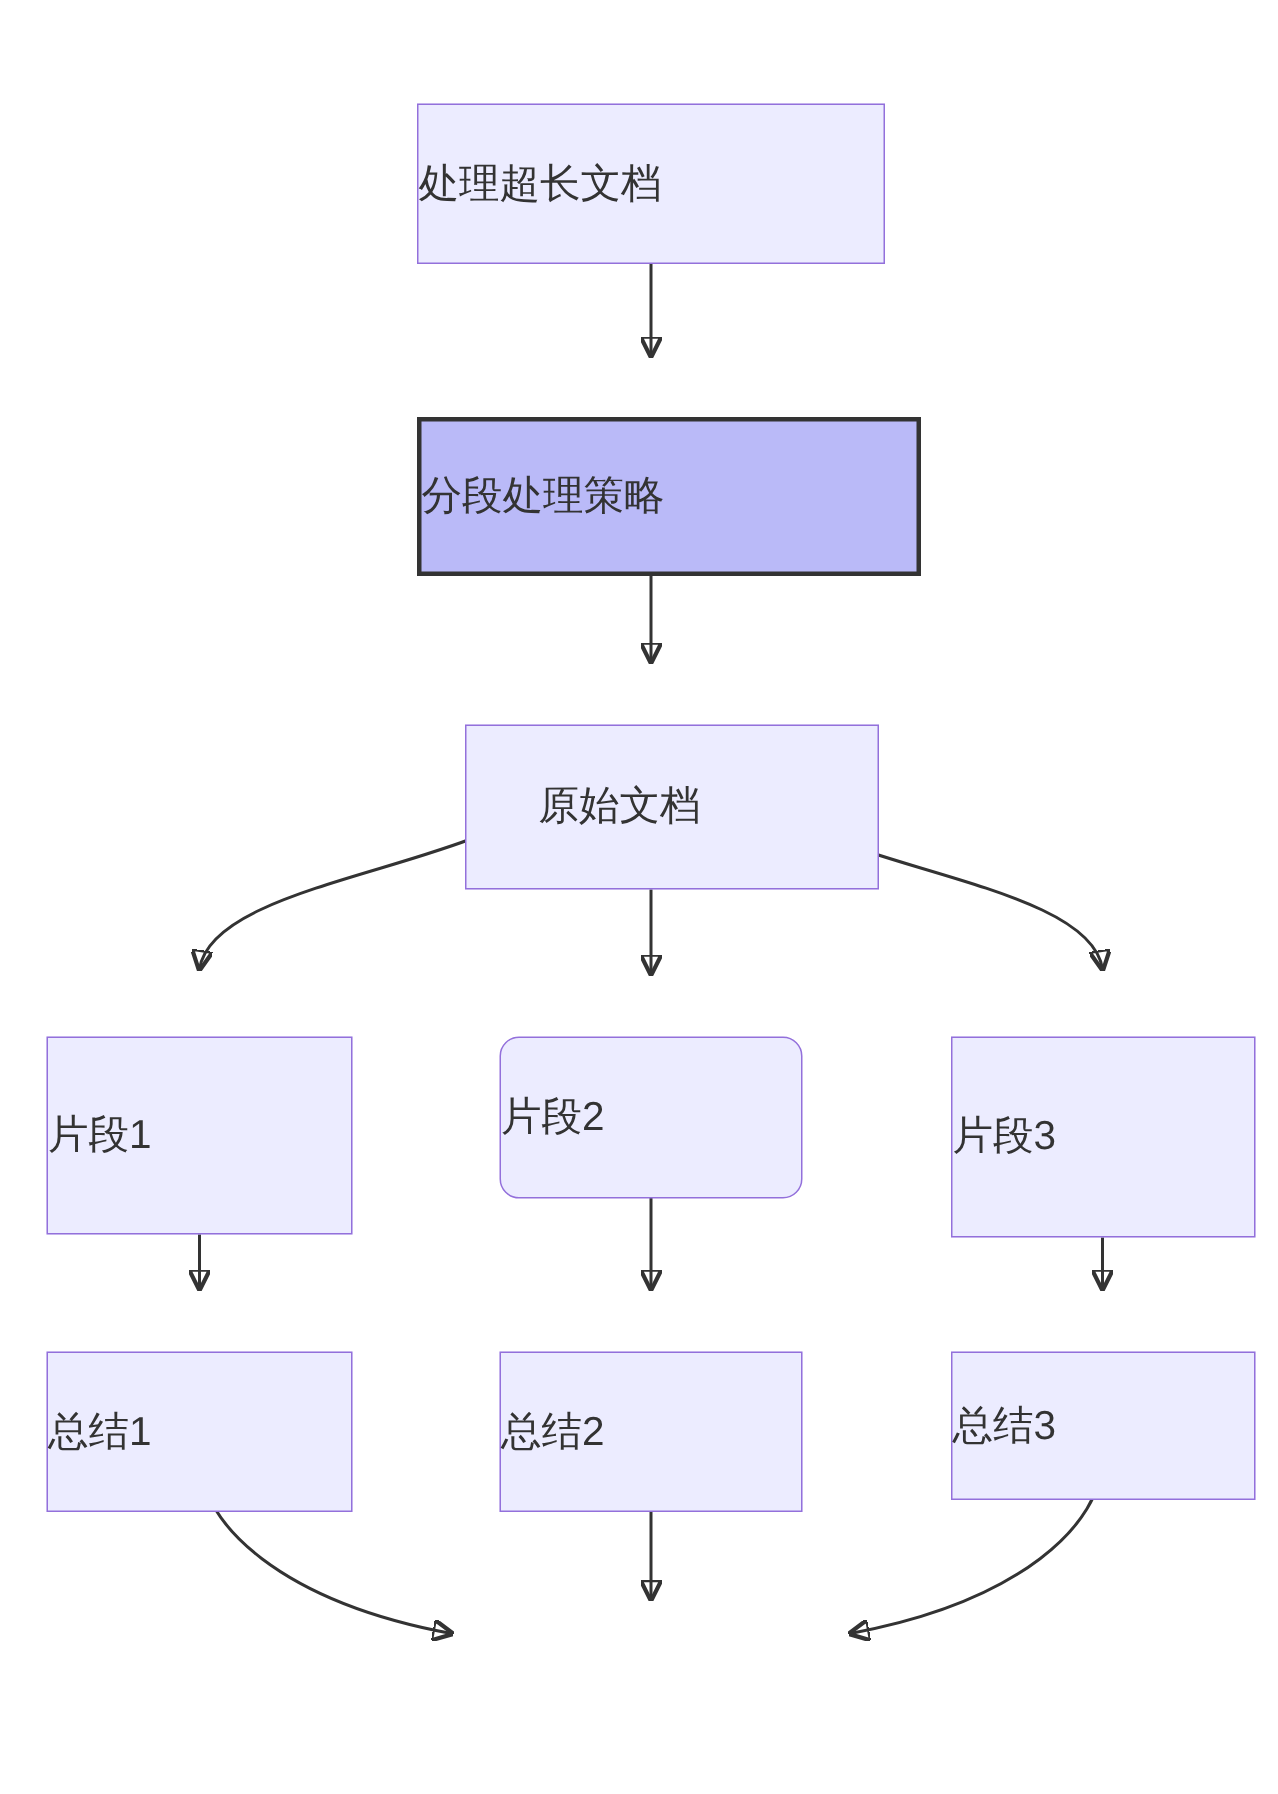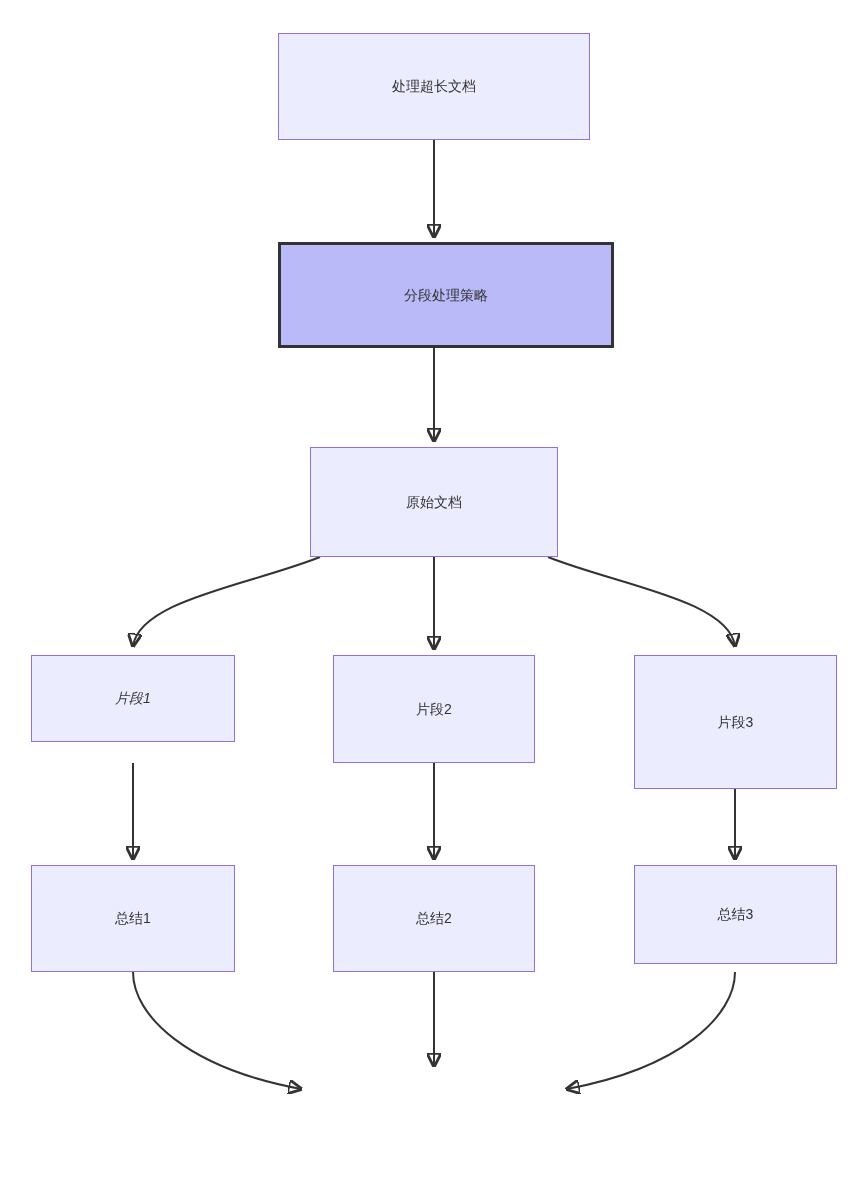--- a/index.html
+++ b/index.html
@@ -36,27 +36,28 @@
   #edges path {
     stroke: var(--edge);
     stroke-width: 2;
     fill: none;
   }
   .node {
     position: absolute;
     box-sizing: border-box;
     display: flex;
     align-items: center;
-    justify-content: center;
+    justify-content: flex-start;
     background: var(--node-fill);
     border: 1.5px solid var(--node-border);
     color: var(--text);
-    font-size: 14px;
+    font-size: 27px;
     line-height: 1.3;
     text-align: center;
+    margin-top: 36px;
   }
   .node.highlight {
     background: var(--highlight-fill);
     border: 3px solid var(--highlight-border);
   }
   .node.result {
     background: var(--result-fill);
     border: 3px solid var(--result-border);
   }
 </style>
@@ -85,29 +86,29 @@
   </svg>
 
   <div class="node default" style="left:278px; top:33px;  width:312px; height:107px;">
     <span>处理超长文档</span>
   </div>
 
   <div class="node highlight" style="left:278px; top:242px; width:336px; height:106px;">
     <span>分段处理策略</span>
   </div>
 
-  <div class="node default" style="left:310px; top:447px; width:248px; height:110px;">
+  <div class="node default" style="left:310px; top:447px; width:276px; height:110px;padding-left:48px;">
     <span>原始文档</span>
   </div>
 
-  <div class="node default" style="left:31px;  top:655px; width:204px; height:87px;font-style:italic;">
+  <div class="node default" style="left:31px;  top:655px; width:204px; height:132px;">
     <span>片段1</span>
   </div>
 
-  <div class="node default" style="left:333px; top:655px; width:202px; height:108px;">
+  <div class="node default" style="left:333px; top:655px; width:202px; height:108px;border-radius:13px;">
     <span>片段2</span>
   </div>
 
   <div class="node default" style="left:634px; top:655px; width:203px; height:134px;">
     <span>片段3</span>
   </div>
 
   <div class="node default" style="left:31px;  top:865px; width:204px; height:107px;">
     <span>总结1</span>
   </div>

